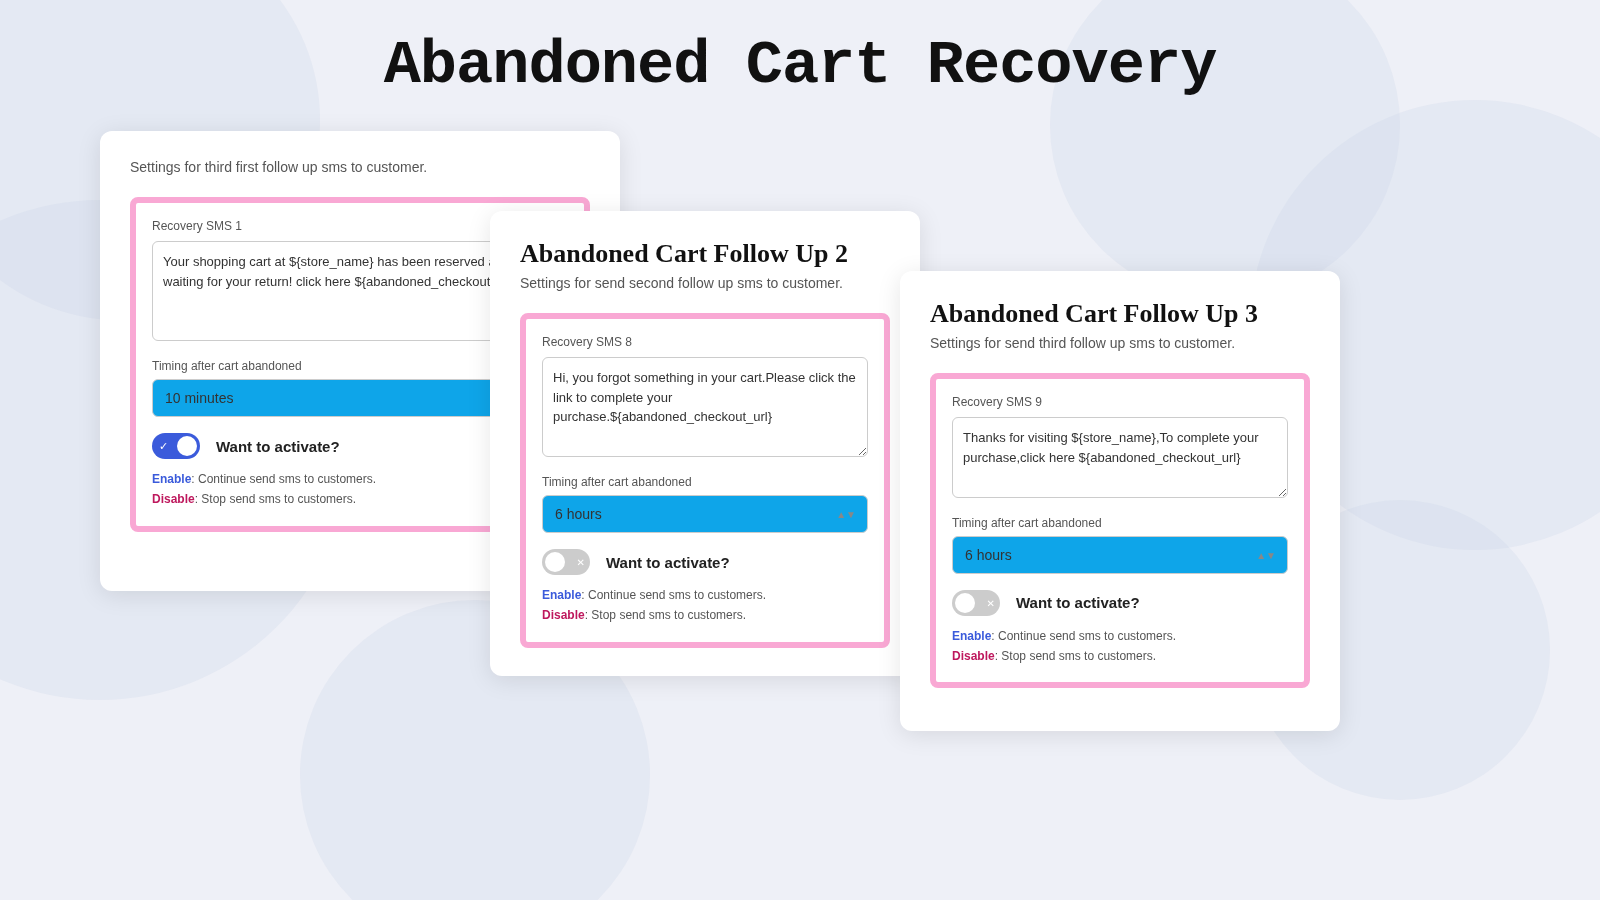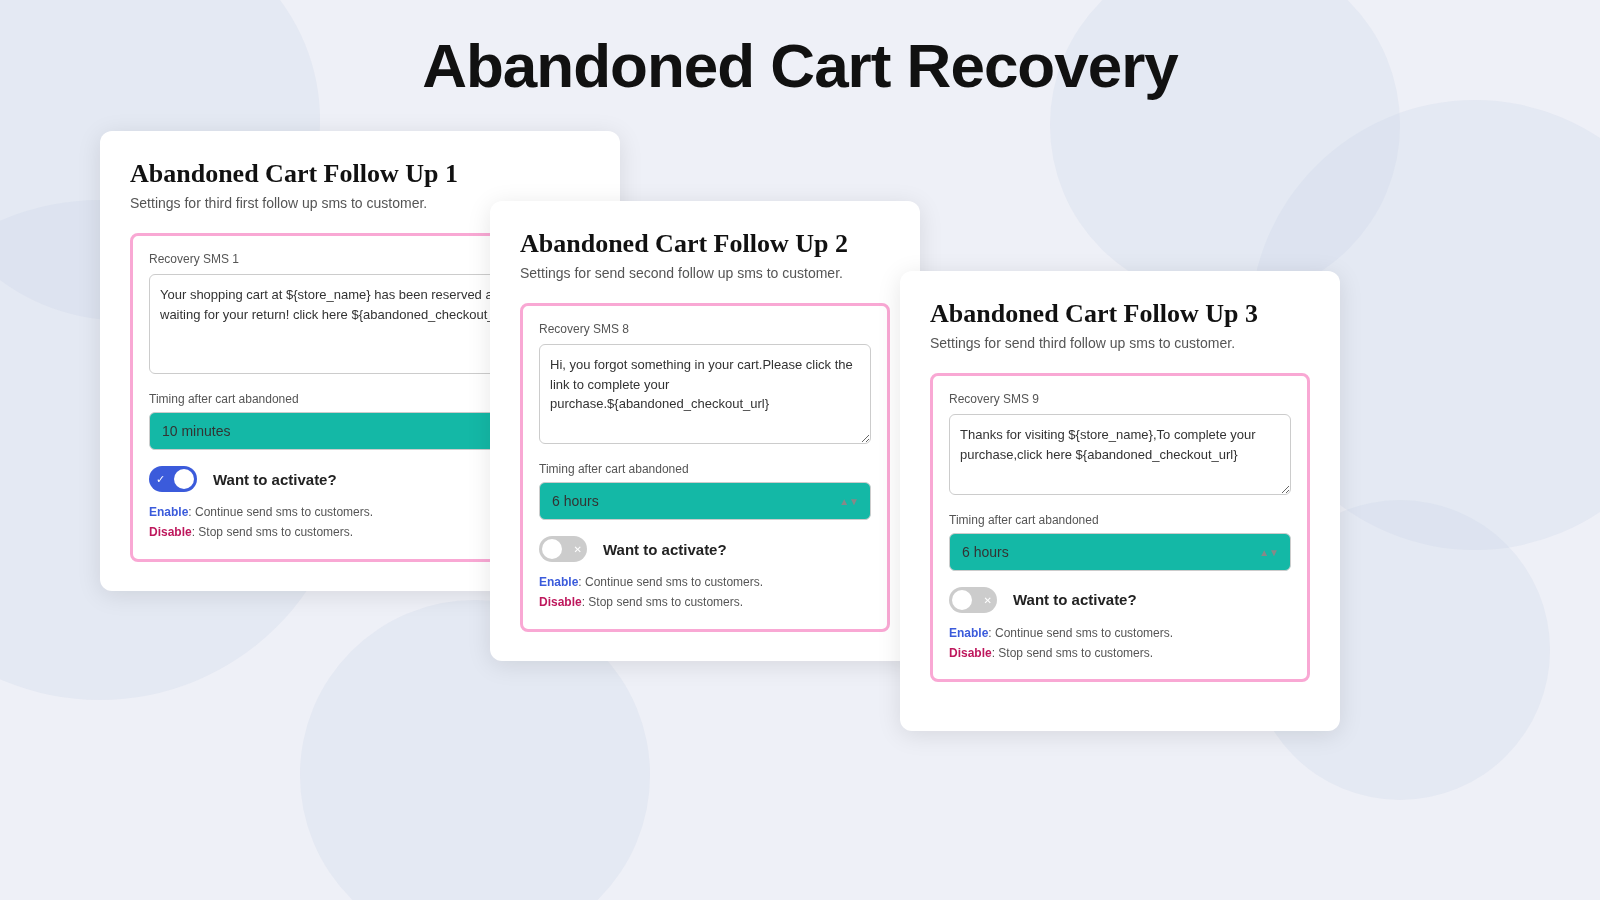--- a/index.html
+++ b/index.html
@@ -33,21 +33,21 @@
       display: flex;
       flex-direction: column;
       align-items: center;
       padding-top: 30px;
     }
 
     .page-title {
       font-size: 62px;
       font-weight: 800;
       color: #111;
-      font-family: Liberation Sans, sans-serif;
+      font-family: Liberation Mono, monospace;
       letter-spacing: -1px;
       margin-bottom: 30px;
     }
 
     
     .cards-area {
       position: relative;
       width: 1400px;
       height: 680px;
       margin: 0 auto;
@@ -66,21 +66,21 @@
       left: 0;
       top: 0;
       width: 520px;
       min-height: 460px;
       z-index: 1;
     }
 
     
     .card-2 {
       left: 390px;
-      top: 70px;
+      top: 80px;
       width: 430px;
       min-height: 460px;
       z-index: 2;
     }
 
     
     .card-3 {
       left: 800px;
       top: 140px;
       width: 440px;
@@ -96,21 +96,21 @@
       margin-bottom: 6px;
     }
 
     .card-subtitle {
       font-size: 14px;
       color: #555;
       margin-bottom: 22px;
     }
 
     .inner-box {
-      border: 3px solid #f9a8d4;
+      border: 6px solid #f9a8d4;
       border-radius: 8px;
       padding: 16px;
     }
 
     .field-label {
       font-size: 12px;
       color: #555;
       margin-bottom: 8px;
     }
 
@@ -139,21 +139,21 @@
     }
 
     select {
       width: 100%;
       border: 1px solid #ccc;
       border-radius: 6px;
       padding: 10px 12px;
       font-size: 14px;
       color: #333;
       appearance: none;
-      background: #14b8a6;
+      background: #0ea5e9;
       cursor: pointer;
       outline: none;
     }
 
     .select-arrow {
       position: absolute;
       right: 12px;
       top: 50%;
       transform: translateY(-50%);
       pointer-events: none;
@@ -258,21 +258,20 @@
 <div class="bg-circle bg-circle-4"></div>
 <div class="bg-circle bg-circle-5"></div>
 <div class="bg-circle bg-circle-6"></div>
 
 <div class="page-wrapper">
   <h1 class="page-title">Abandoned Cart Recovery</h1>
 
   <div class="cards-area">
 
     <div class="card card-1">
-      <h2 class="card-heading">Abandoned Cart Follow Up 1</h2>
       <p class="card-subtitle">Settings for third first follow up sms to customer.</p>
       <div class="inner-box">
         <div class="field-label">Recovery SMS 1</div>
         <textarea rows="4" style="">Your shopping cart at ${store_name} has been reserved and is waiting for your return! click here ${abandoned_checkout_url}</textarea>
         <div class="timing-label">Timing after cart abandoned</div>
         <div class="select-wrapper">
           <select>
             <option>10 minutes</option>
             <option>30 minutes</option>
             <option>1 hour</option>

